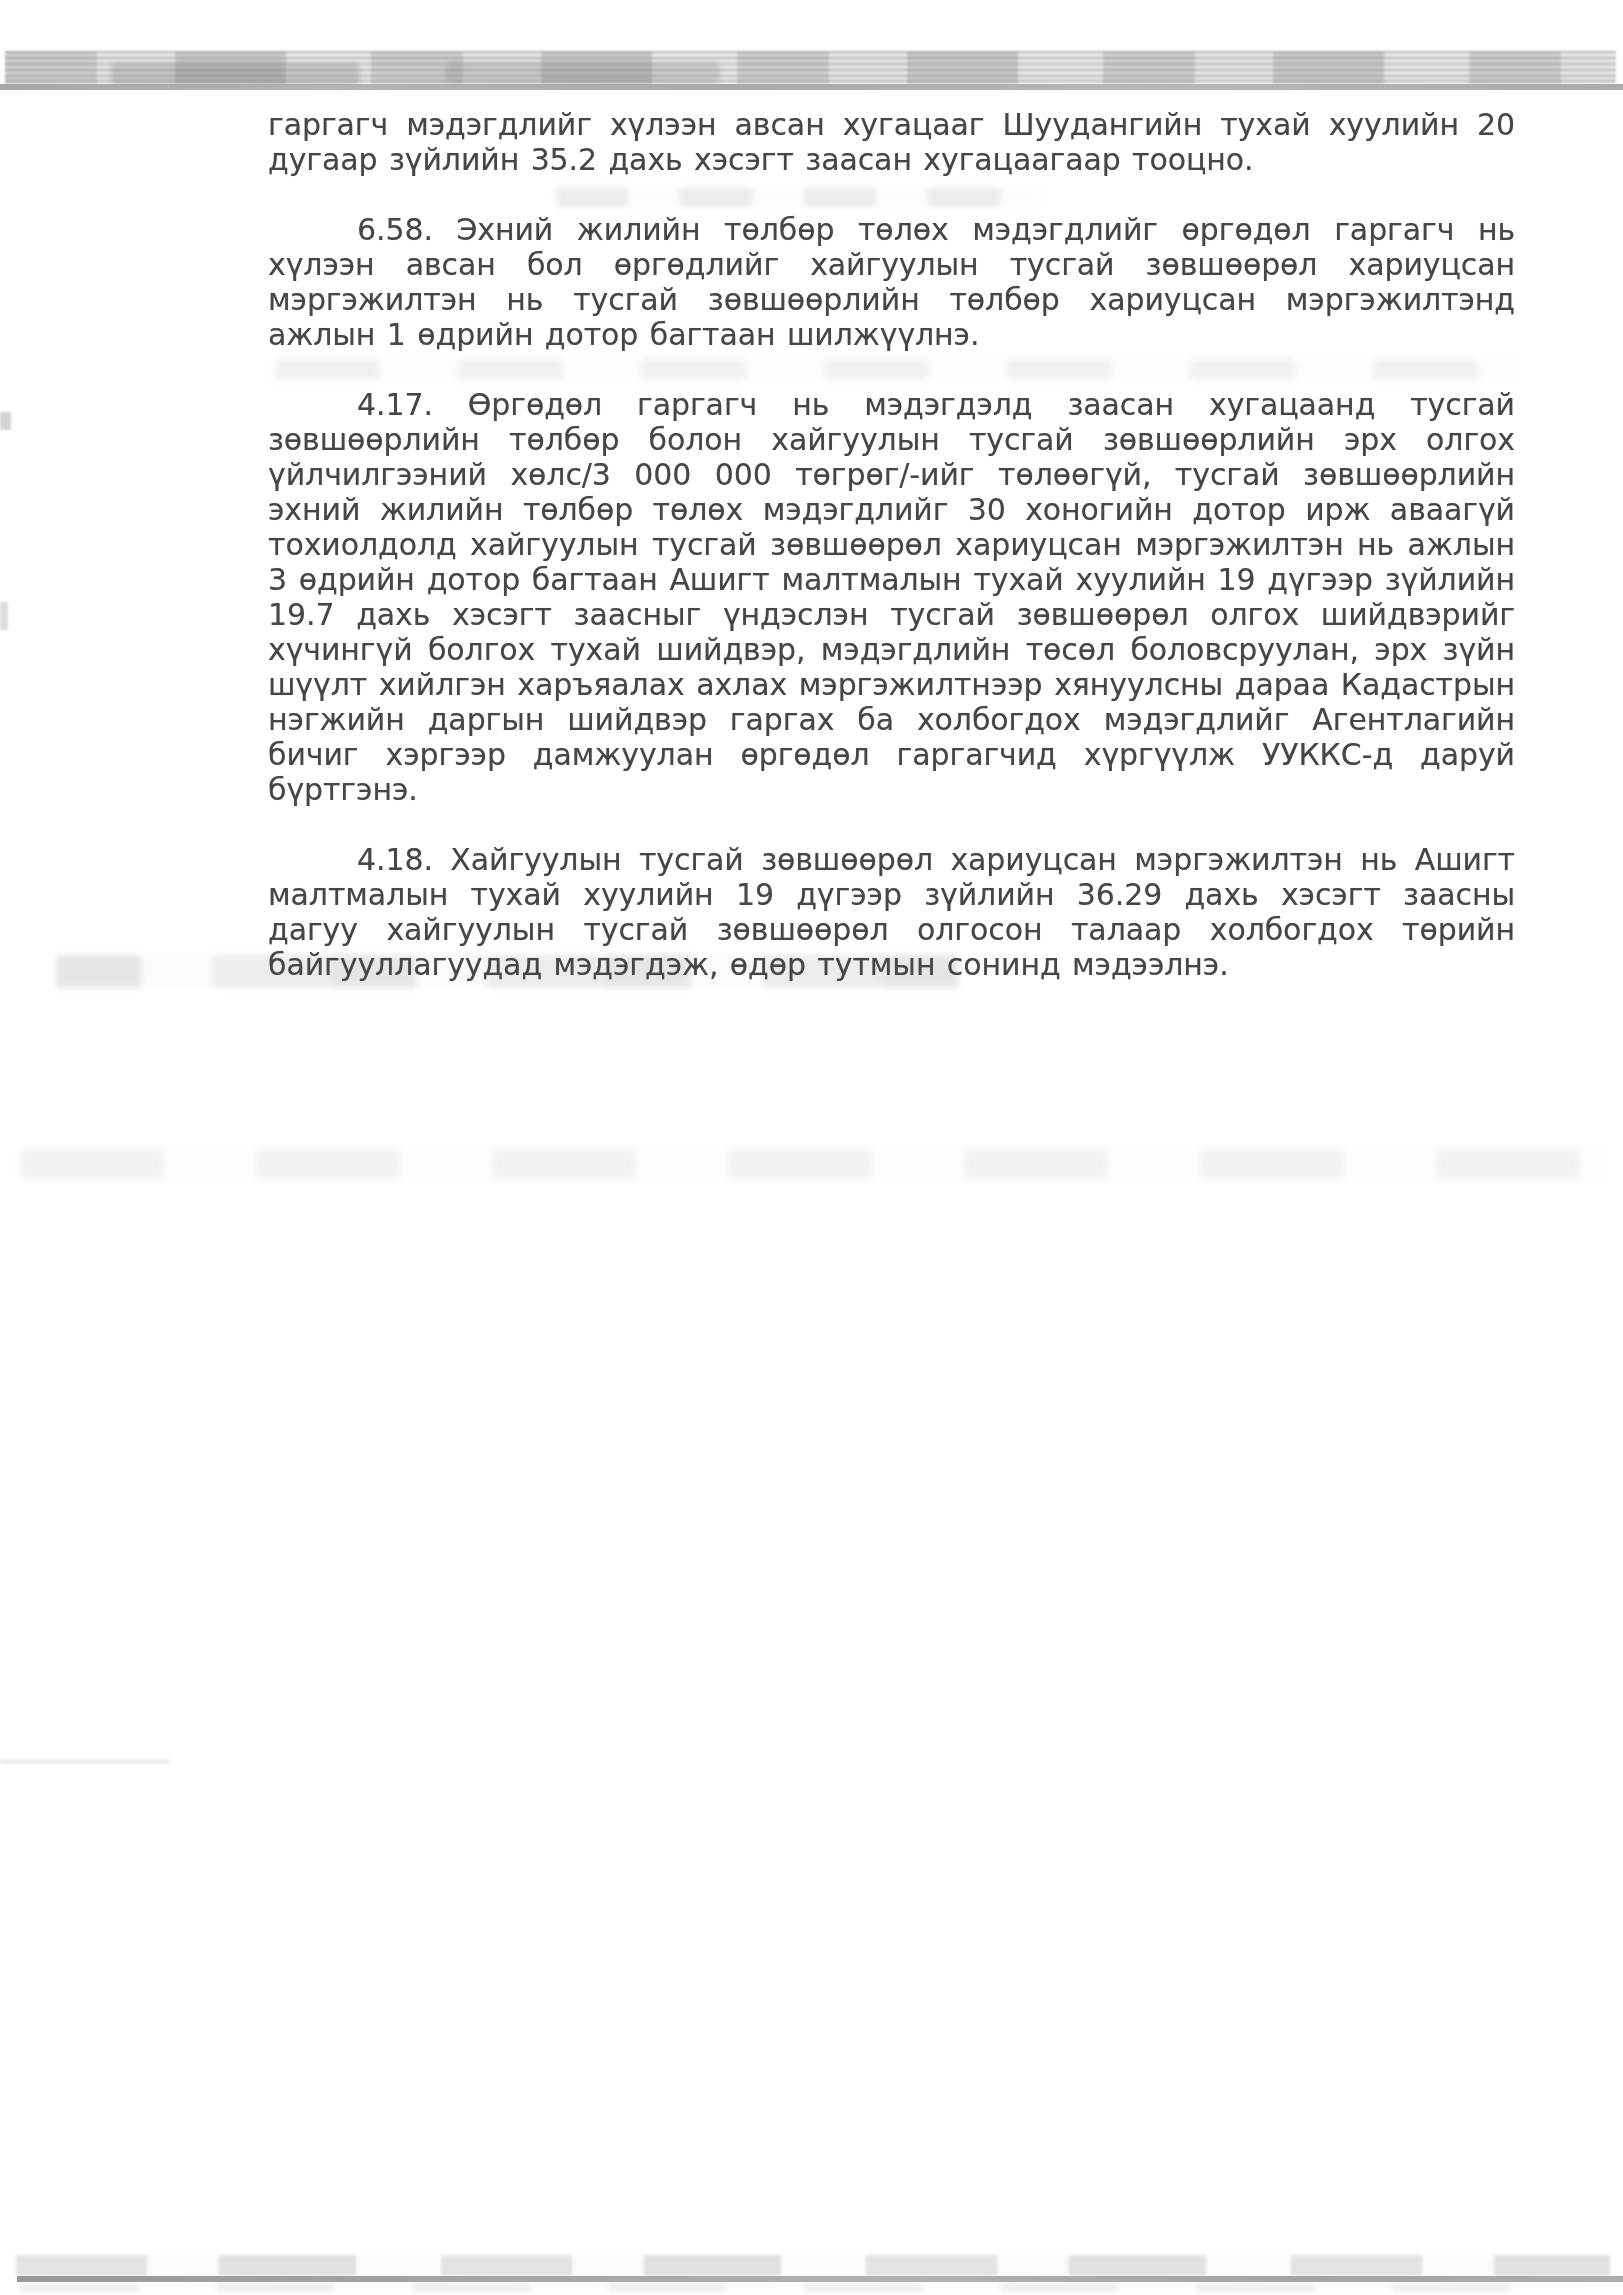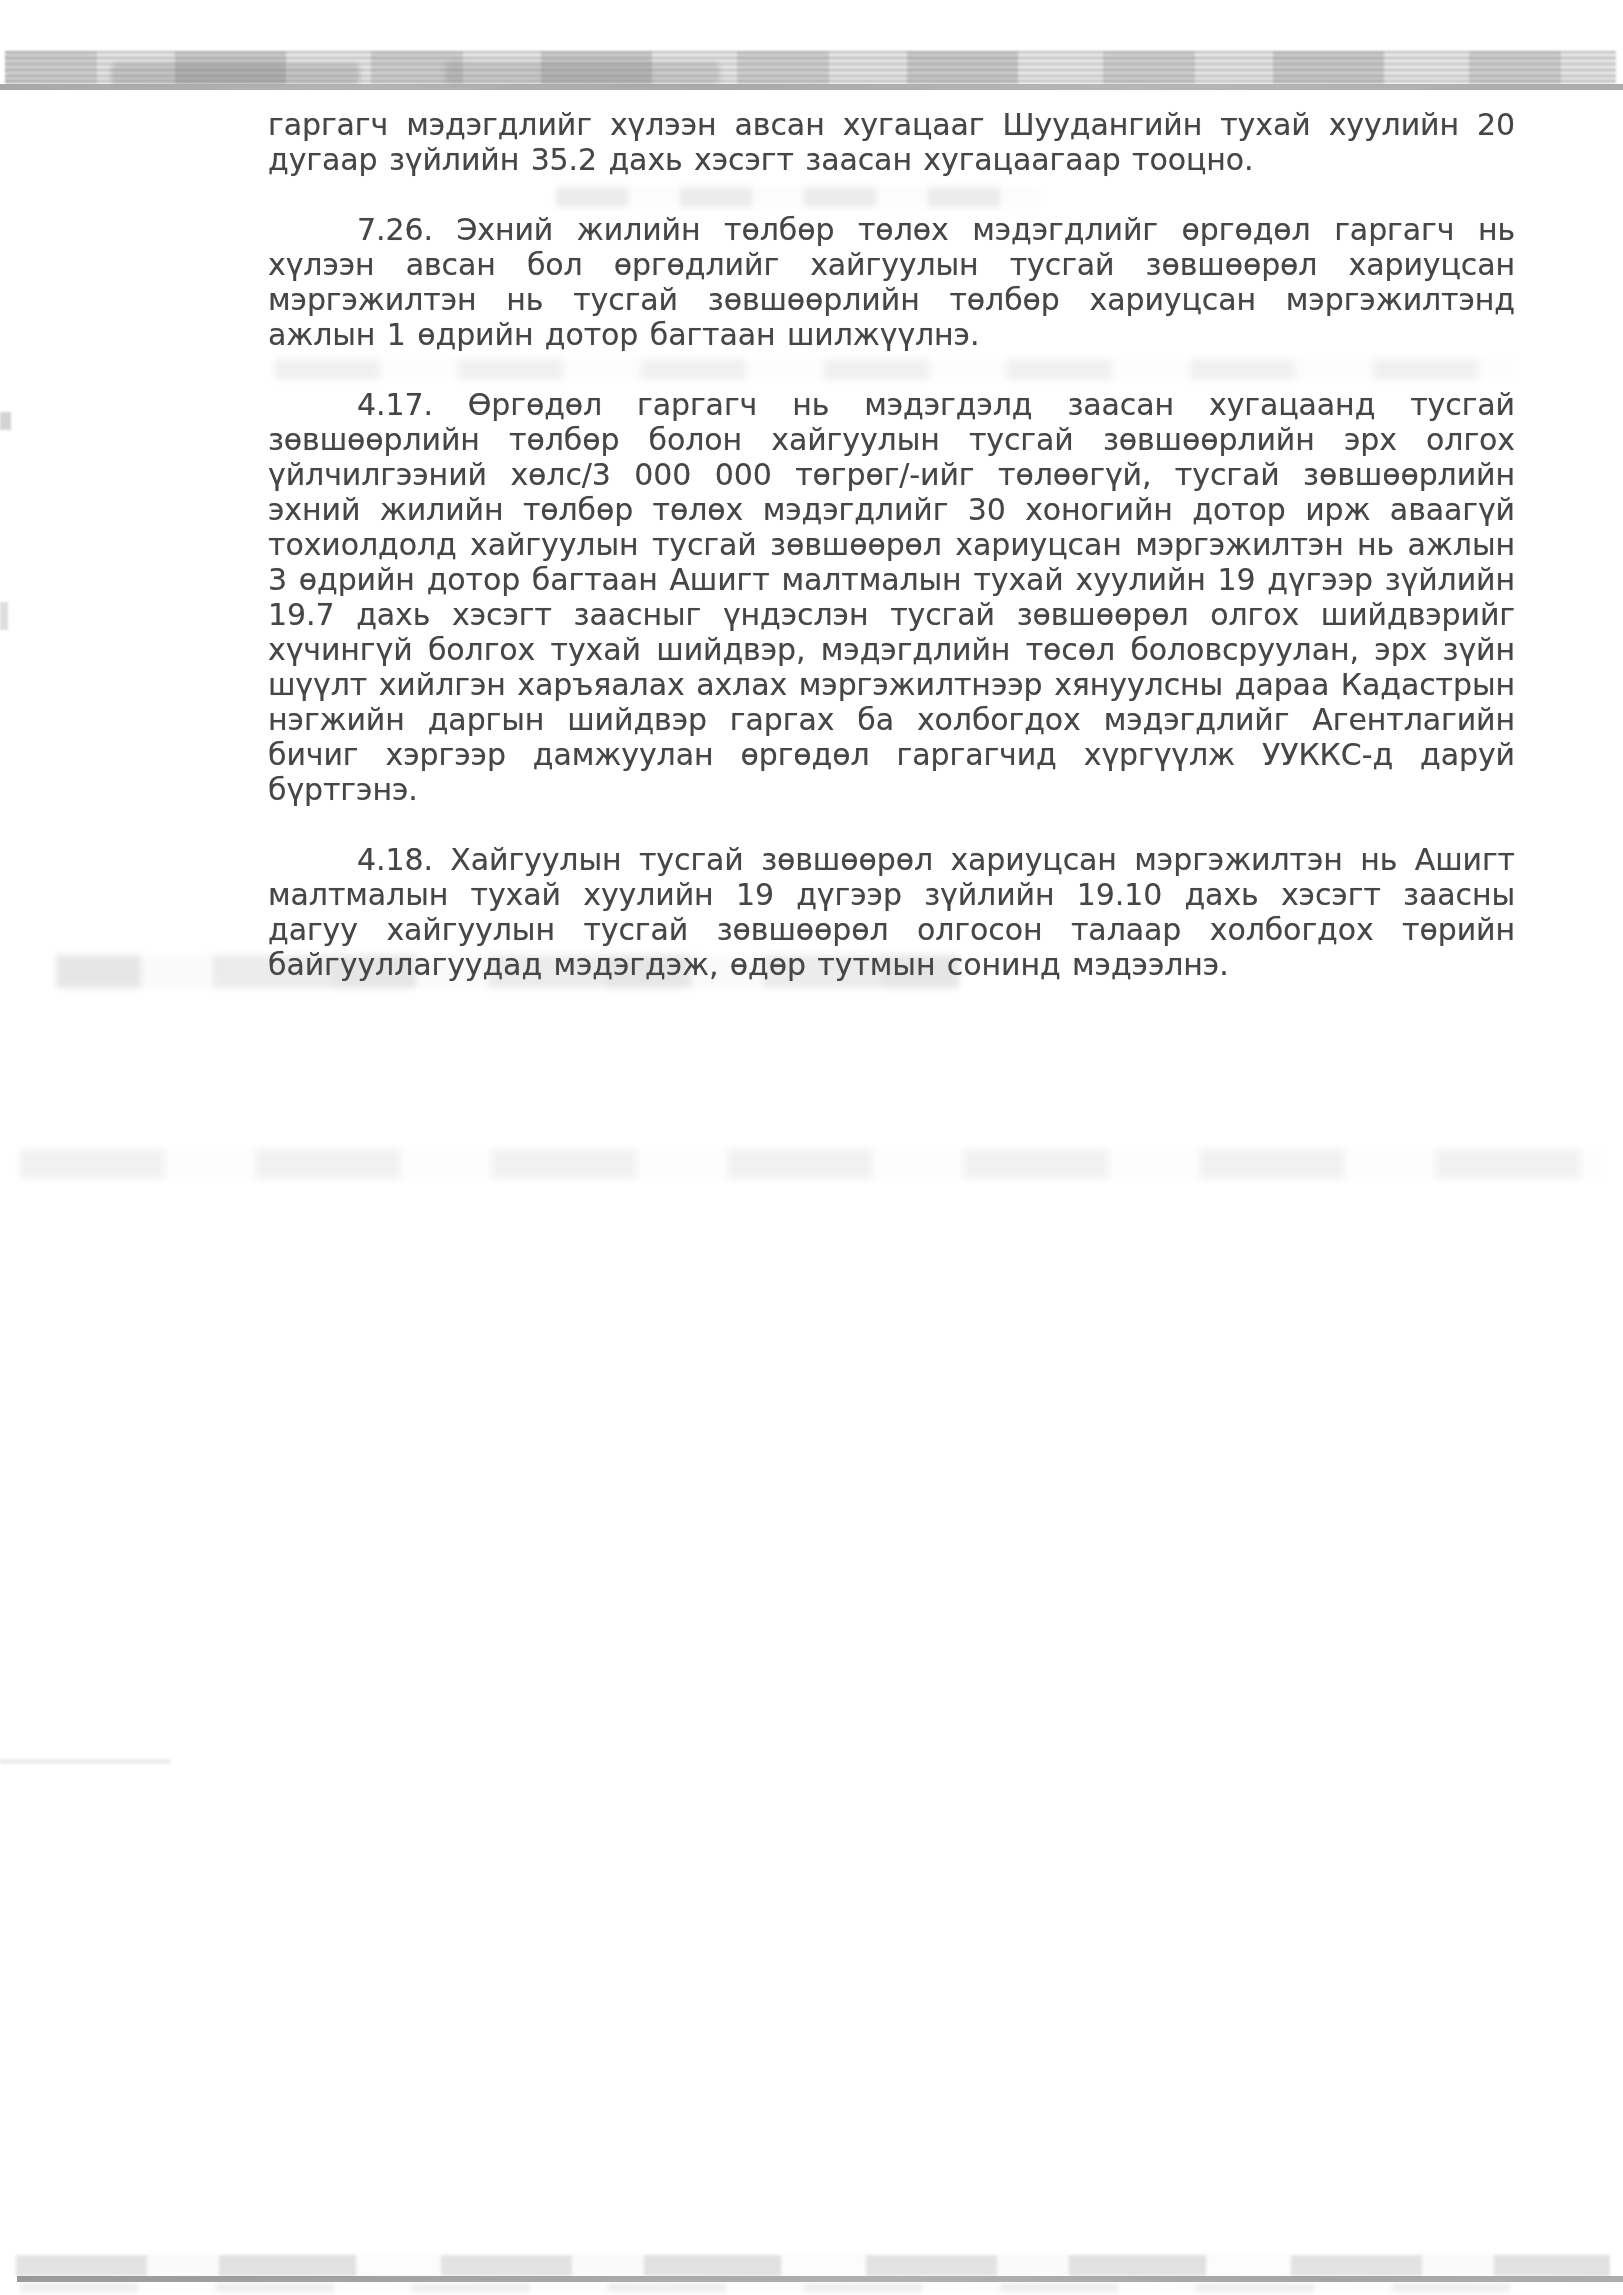--- a/index.html
+++ b/index.html
@@ -165,19 +165,19 @@
   <div class="artifact mark-left-a"></div>
   <div class="artifact mark-left-b"></div>
   <div class="artifact mark-left-c"></div>
 
   <div class="artifact band-bottom-smudge"></div>
   <div class="artifact band-bottom-line"></div>
   <div class="artifact band-bottom-under"></div>
 
   <div class="text-block">
     <p class="para no-indent">гаргагч мэдэгдлийг хүлээн авсан хугацааг Шуудангийн тухай хуулийн 20 дугаар зүйлийн 35.2 дахь хэсэгт заасан хугацаагаар тооцно.</p>
-    <p class="para">7.26. Эхний жилийн төлбөр төлөх мэдэгдлийг өргөдөл гаргагч нь хүлээн авсан бол өргөдлийг хайгуулын тусгай зөвшөөрөл хариуцсан мэргэжилтэн нь тусгай зөвшөөрлийн төлбөр хариуцсан мэргэжилтэнд ажлын 1 өдрийн дотор багтаан шилжүүлнэ.</p>
+    <p class="para">6.58. Эхний жилийн төлбөр төлөх мэдэгдлийг өргөдөл гаргагч нь хүлээн авсан бол өргөдлийг хайгуулын тусгай зөвшөөрөл хариуцсан мэргэжилтэн нь тусгай зөвшөөрлийн төлбөр хариуцсан мэргэжилтэнд ажлын 1 өдрийн дотор багтаан шилжүүлнэ.</p>
     <p class="para">4.17. Өргөдөл гаргагч нь мэдэгдэлд заасан хугацаанд тусгай зөвшөөрлийн төлбөр болон хайгуулын тусгай зөвшөөрлийн эрх олгох үйлчилгээний хөлс/3 000 000 төгрөг/-ийг төлөөгүй, тусгай зөвшөөрлийн эхний жилийн төлбөр төлөх мэдэгдлийг 30 хоногийн дотор ирж аваагүй тохиолдолд хайгуулын тусгай зөвшөөрөл хариуцсан мэргэжилтэн нь ажлын 3 өдрийн дотор багтаан Ашигт малтмалын тухай хуулийн 19 дүгээр зүйлийн 19.7 дахь хэсэгт заасныг үндэслэн тусгай зөвшөөрөл олгох шийдвэрийг хүчингүй болгох тухай шийдвэр, мэдэгдлийн төсөл боловсруулан, эрх зүйн шүүлт хийлгэн харъяалах ахлах мэргэжилтнээр хянуулсны дараа Кадастрын нэгжийн даргын шийдвэр гаргах ба холбогдох мэдэгдлийг Агентлагийн бичиг хэргээр дамжуулан өргөдөл гаргагчид хүргүүлж УУККС-д даруй бүртгэнэ.</p>
-    <p class="para">4.18. Хайгуулын тусгай зөвшөөрөл хариуцсан мэргэжилтэн нь Ашигт малтмалын тухай хуулийн 19 дүгээр зүйлийн 19.10 дахь хэсэгт заасны дагуу хайгуулын тусгай зөвшөөрөл олгосон талаар холбогдох төрийн байгууллагуудад мэдэгдэж, өдөр тутмын сонинд мэдээлнэ.</p>
+    <p class="para">4.18. Хайгуулын тусгай зөвшөөрөл хариуцсан мэргэжилтэн нь Ашигт малтмалын тухай хуулийн 19 дүгээр зүйлийн 36.29 дахь хэсэгт заасны дагуу хайгуулын тусгай зөвшөөрөл олгосон талаар холбогдох төрийн байгууллагуудад мэдэгдэж, өдөр тутмын сонинд мэдээлнэ.</p>
   </div>
 
 </div>
 
 
 </body></html>

